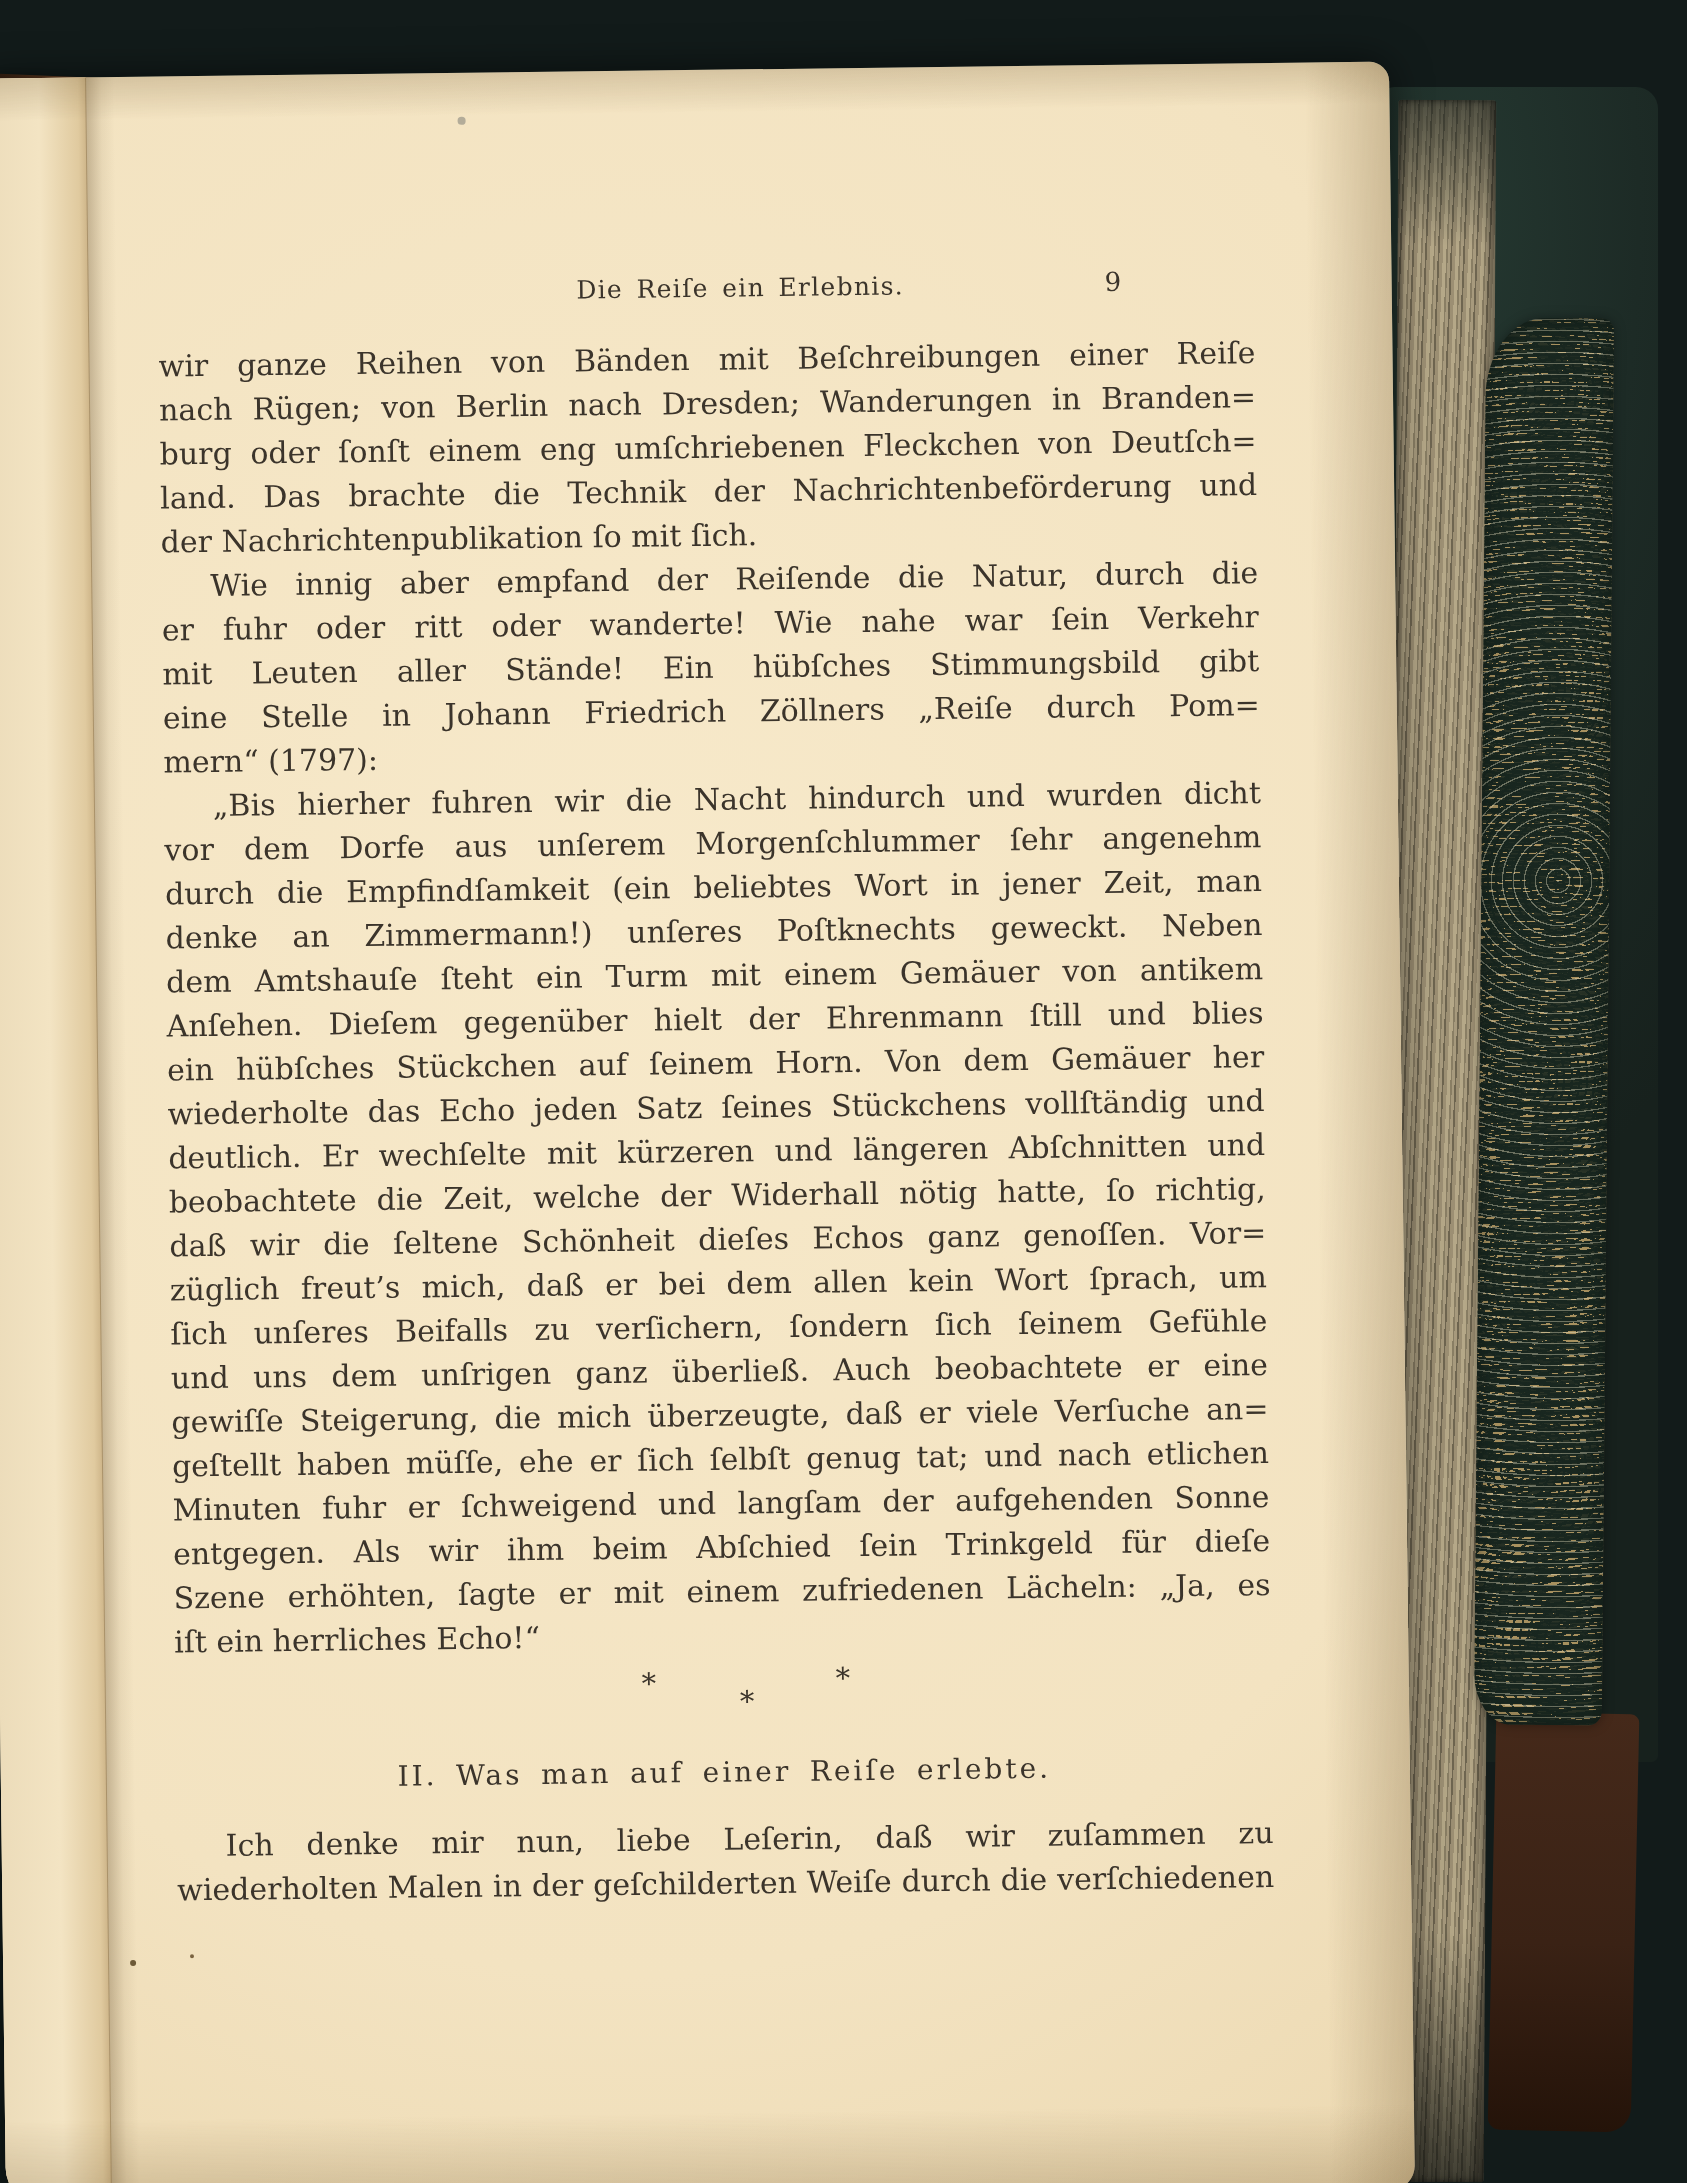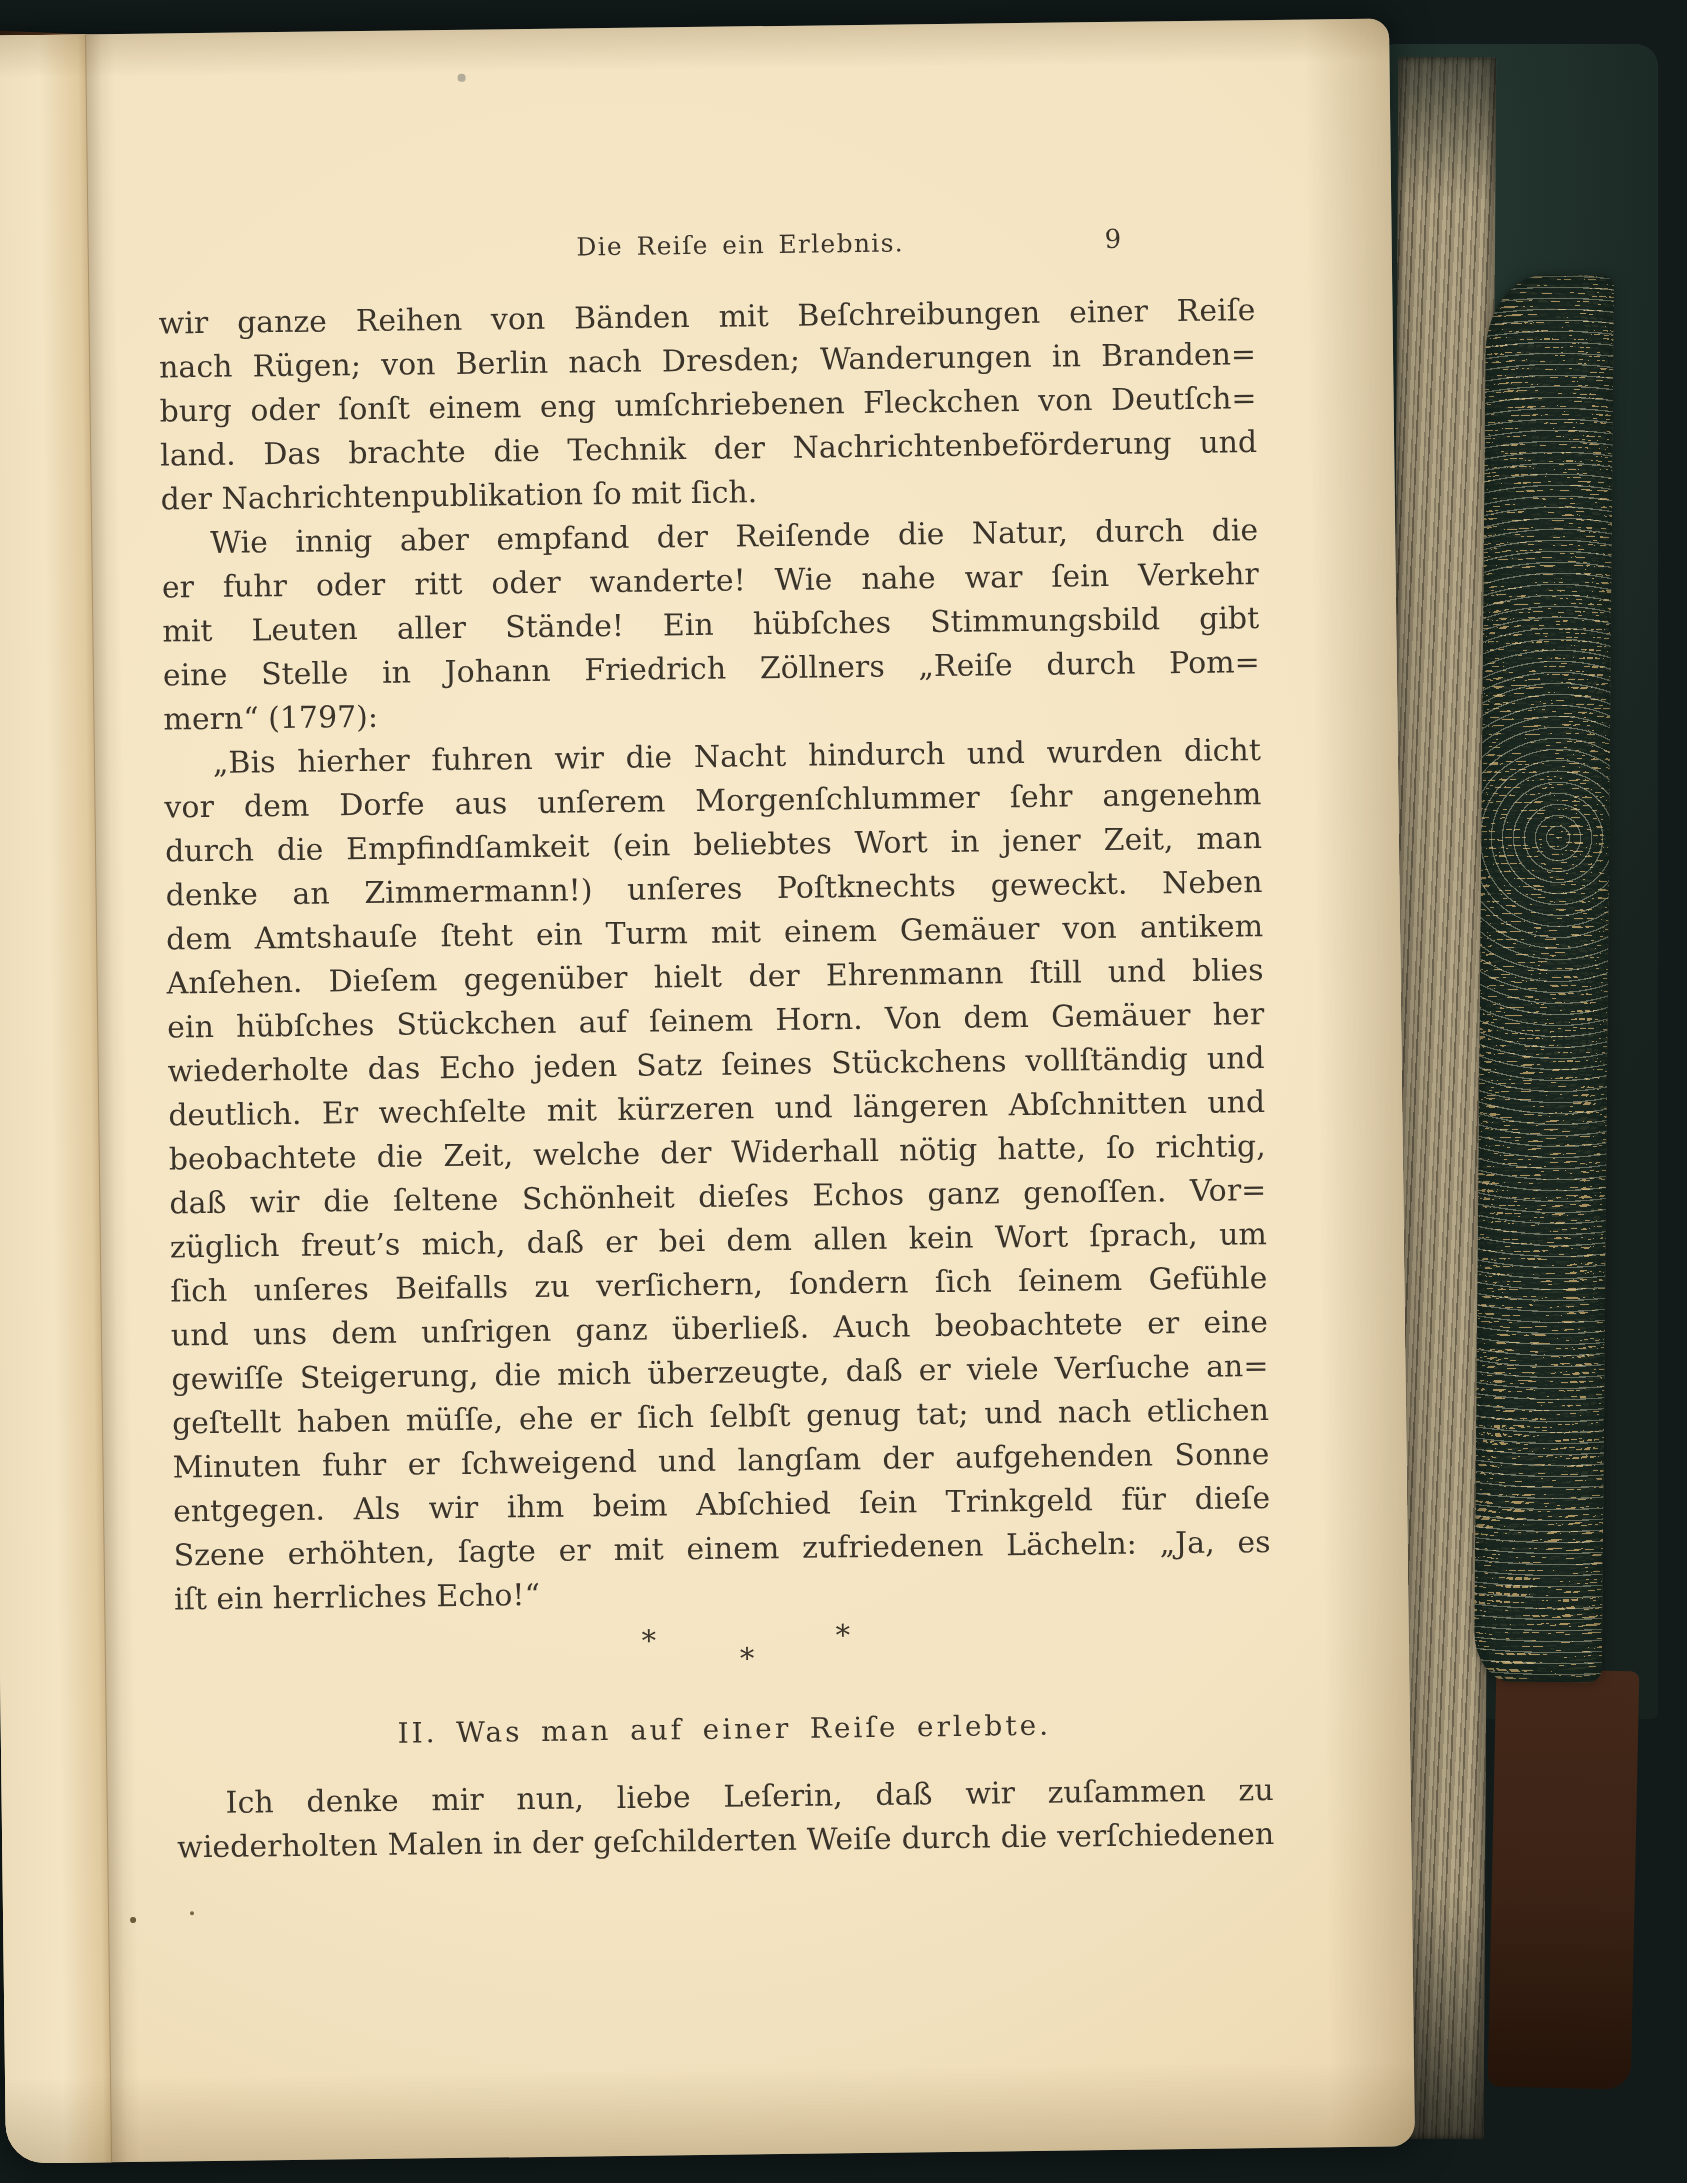--- a/index.html
+++ b/index.html
@@ -3,21 +3,21 @@
 <meta charset="utf-8">
 <style>
   html,body{margin:0;padding:0;}
   body{
     width:1687px;height:2183px;
     background:#121b1a;
     position:relative;
     overflow:hidden;
     font-family:"DejaVu Serif","Liberation Serif",serif;
   }
-  .scene{position:absolute;inset:0;}
+  .scene{position:absolute;inset:0;margin-top:43px;}
 
   
   .cover-cloth{
     position:absolute;left:1380px;top:44px;width:278px;height:1675px;
     background:
       radial-gradient(140% 60% at 30% 8%, #243730 0%, #1d2b26 45%, #17211d 100%);
     border-radius:15px 22px 6.7px 6.7px;
   }
   .cover-brown{
     position:absolute;left:1492px;top:1670px;width:143px;height:418px;

